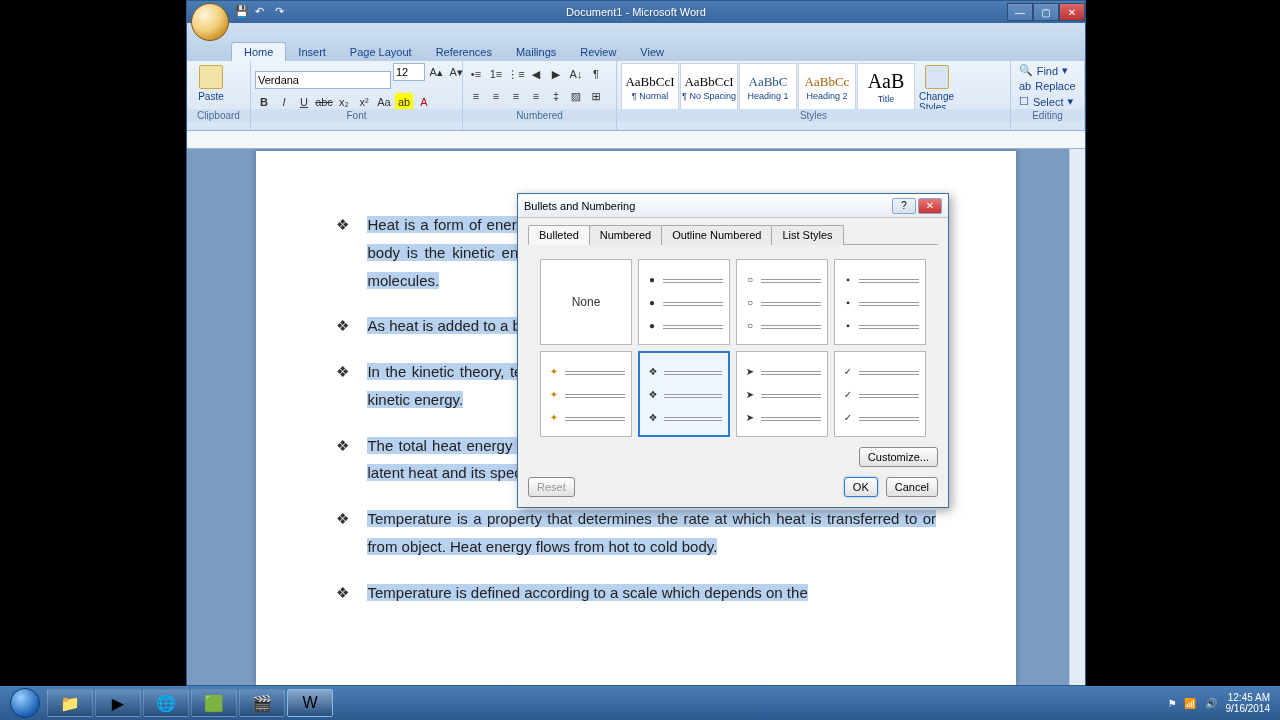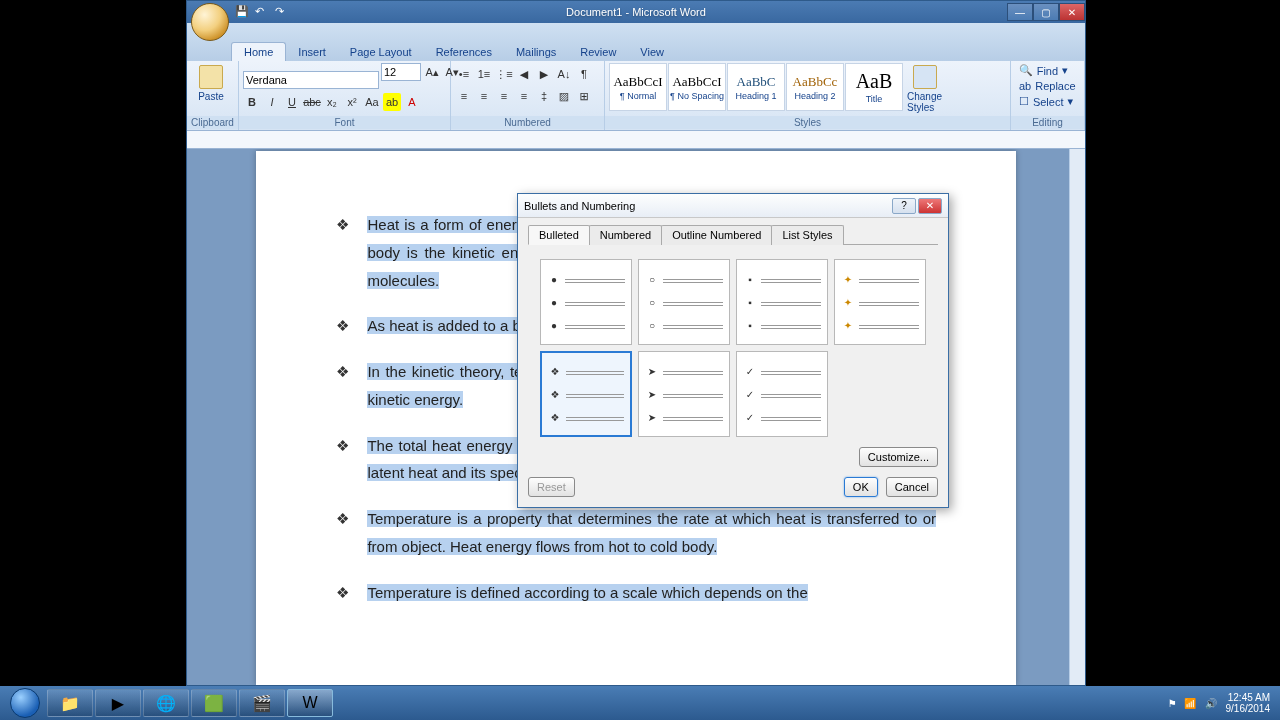--- a/index.html
+++ b/index.html
@@ -16,21 +16,21 @@
 .winbtns { margin-left: auto; display: flex; }
 .winbtn { width: 26px; height: 18px; border: 1px solid #2c4f7a; background: linear-gradient(#6a90c0,#4b7bb3); color: #fff; font-size: 10px; display: flex; align-items: center; justify-content: center; }
 .winbtn.close { background: linear-gradient(#d66,#b33); }
 
 .tabs { height: 38px; background: linear-gradient(#cfe0f2,#b7cde6); display: flex; align-items: flex-end; padding-left: 44px; font-size: 11px; }
 .tab { padding: 3px 12px; color: #15428b; cursor: pointer; border-radius: 3px 3px 0 0; }
 .tab.active { background: #edf3fb; color: #15428b; border: 1px solid #9ab4d4; border-bottom: 0; }
 
 .ribbon { height: 70px; background: linear-gradient(#edf3fb,#d6e4f4); border-bottom: 1px solid #9ab4d4; display: flex; font-size: 11px; }
 .rgroup { border-right: 1px solid #b7cde6; display: flex; flex-direction: column; padding: 2px 4px 0; position: relative; }
-.rgroup-title { position: absolute; bottom: 1px; left: 0; right: 0; text-align: center; color: #4a6a92; font-size: 10px; background: #cfe0f2; padding: 1px 0; }
+.rgroup-title { position: absolute; bottom: 8px; left: 0; right: 0; text-align: center; color: #4a6a92; font-size: 10px; background: #cfe0f2; padding: 1px 0; }
 .rgroup-body { flex: 1; display: flex; align-items: flex-start; gap: 2px; padding-bottom: 14px; }
 .bigbtn { width: 40px; display: flex; flex-direction: column; align-items: center; font-size: 10px; color: #15428b; padding: 2px; }
 .bigbtn .ico { width: 24px; height: 24px; background: #f3e2a8; border: 1px solid #c9a94e; border-radius: 2px; margin-bottom: 2px; }
 .fontgroup input, .fontgroup select { font-size: 11px; border: 1px solid #9ab4d4; height: 18px; padding: 0 2px; background: #fff; }
 .smallrow { display: flex; gap: 2px; margin-top: 2px; }
 .smbtn { width: 18px; height: 18px; border: 1px solid transparent; display: flex; align-items: center; justify-content: center; font-size: 11px; color: #333; border-radius: 2px; }
 .stylegallery { display: flex; gap: 1px; align-items: center; }
 .stylebox { width: 58px; height: 48px; background: #fff; border: 1px solid #c6d4e6; display: flex; flex-direction: column; align-items: center; justify-content: center; font-size: 9px; color: #555; }
 .stylebox .sample { font-family: Liberation Serif, serif; font-size: 13px; color: #000; }
 .stylebox.aab .sample { font-size: 20px; }
@@ -114,34 +114,34 @@
     <div class="tab active">Home</div>
     <div class="tab">Insert</div>
     <div class="tab">Page Layout</div>
     <div class="tab">References</div>
     <div class="tab">Mailings</div>
     <div class="tab">Review</div>
     <div class="tab">View</div>
   </div>
 
   <div class="ribbon">
-    <div class="rgroup" style="width:52px">
+    <div class="rgroup" style="width:64px">
       <div class="rgroup-body">
         <div class="bigbtn">
           <div class="ico"></div>
           <span>Paste</span>
         </div>
       </div>
       <div class="rgroup-title">Clipboard</div>
     </div>
     <div class="rgroup fontgroup" style="width:212px">
       <div class="rgroup-body" style="flex-direction:column;align-items:flex-start">
         <div style="display:flex;gap:2px">
           <input style="width: 136px; margin-top: 8px;" value="Verdana">
-          <input style="width: 40px;" value="12">
+          <input style="width: 32px;" value="12">
           <span class="smbtn">A▴</span>
           <span class="smbtn">A▾</span>
         </div>
         <div class="smallrow">
           <span class="smbtn">
               <b>B</b>
             </span>
           <span class="smbtn">
               <i>I</i>
             </span>
@@ -269,20 +269,21 @@
     </div>
   </div>
   <div class="dlg-body">
     <div class="dlg-tabs">
       <div class="dlg-tab active">Bulleted</div>
       <div class="dlg-tab">Numbered</div>
       <div class="dlg-tab">Outline Numbered</div>
       <div class="dlg-tab">List Styles</div>
     </div>
     <div class="bullet-grid">
+      <div class="bcell none">None</div>
       <div class="bcell">
         <div class="brow">
             <span class="sym">●</span>
             <span class="ln"></span>
           </div>
         <div class="brow">
             <span class="sym">●</span>
             <span class="ln"></span>
           </div>
         <div class="brow">

